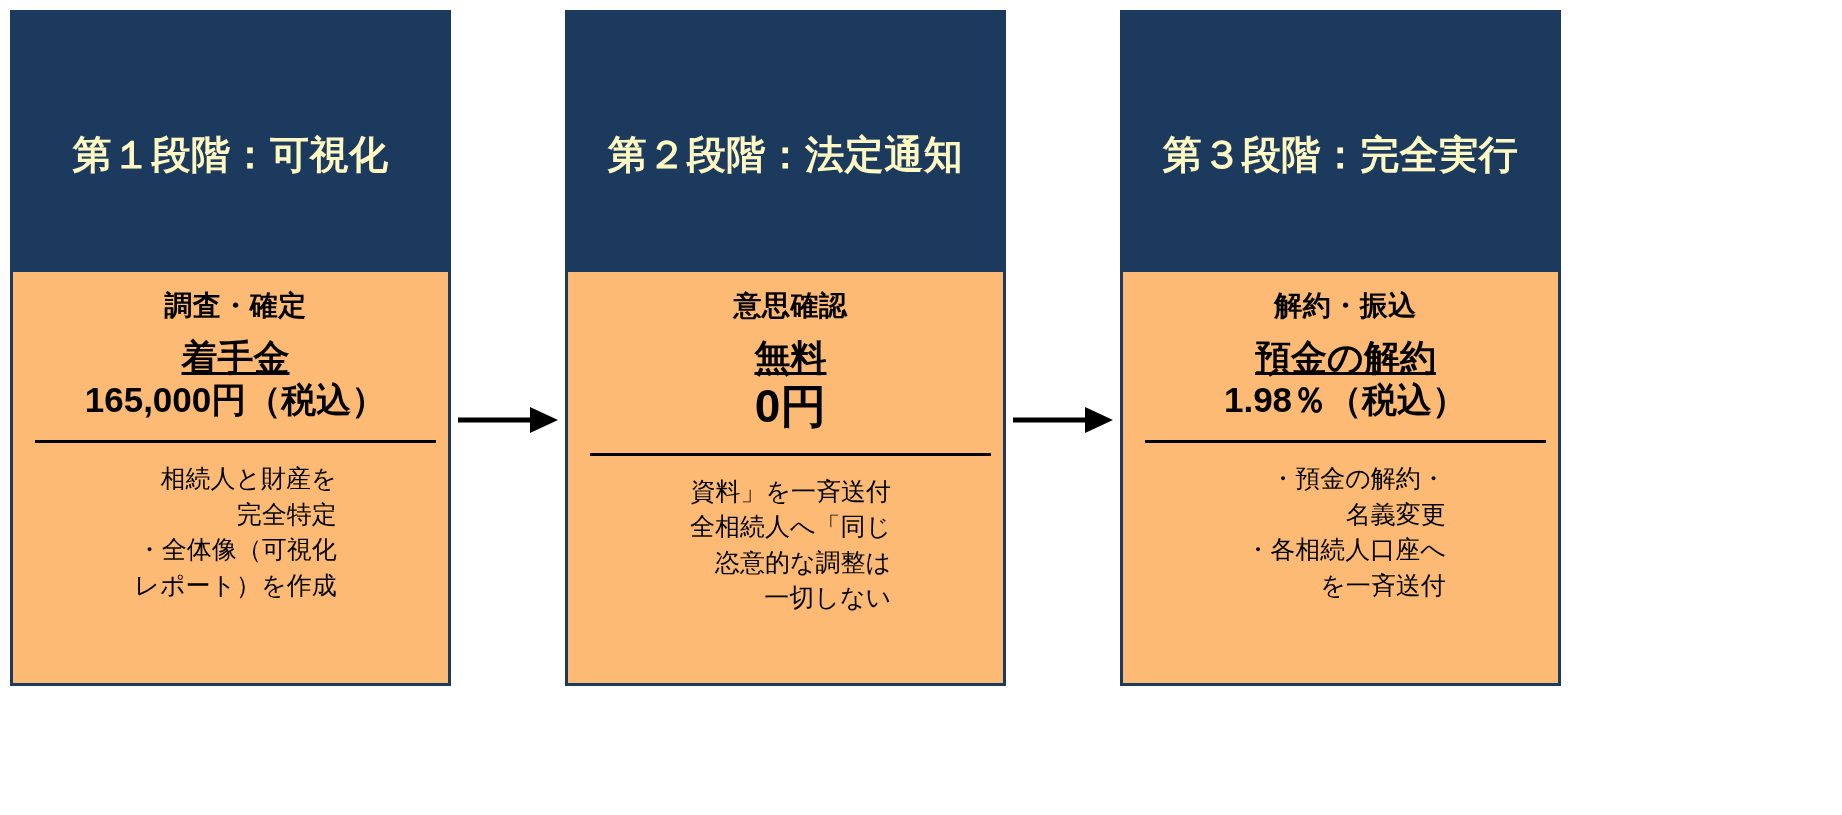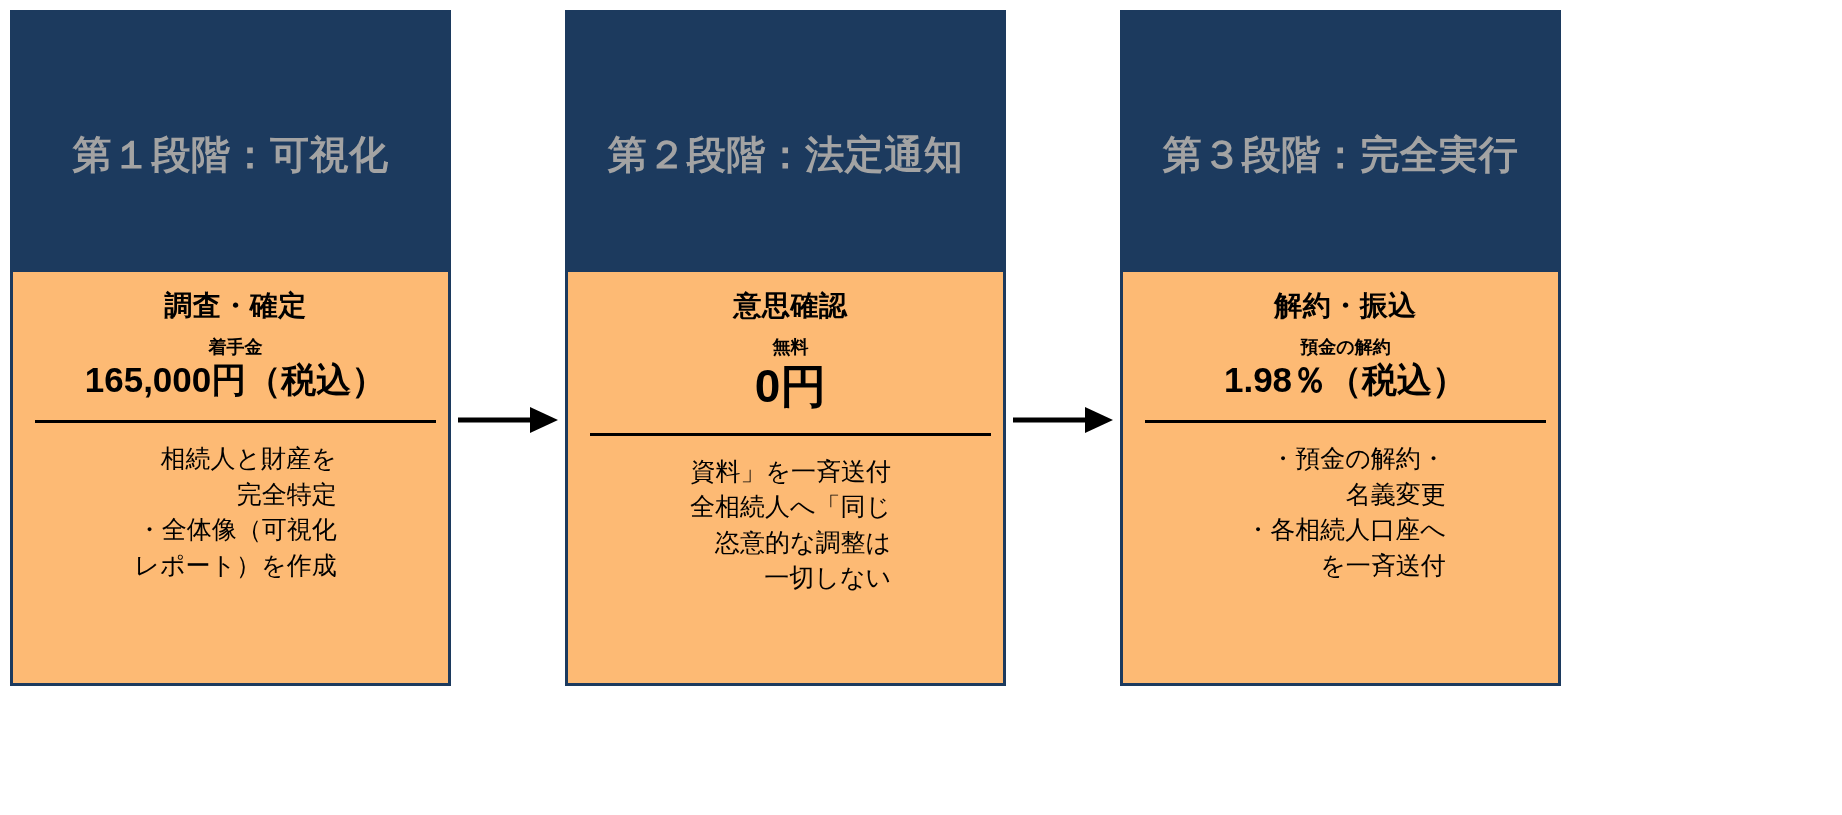--- a/index.html
+++ b/index.html
@@ -40,21 +40,21 @@
     height: 262px;
     background: #1C3A5E;
     display: flex;
     align-items: center;
     justify-content: center;
     box-sizing: border-box;
     flex: 0 0 auto;
   }
 
   .stage-header-title {
-    color: #a3a3a3;
+    color: #fef9c3;
     font-size: 39px;
     font-weight: bold;
     letter-spacing: 0.5px;
     white-space: nowrap;
     text-align: center;
     line-height: 1.1;
     margin-top: 28px;
   }
 
   .stage-body {
@@ -72,25 +72,26 @@
   .stage-subtitle {
     font-size: 28px;
     font-weight: bold;
     text-align: center;
     line-height: 1.15;
     margin: 0 0 16px 0;
     letter-spacing: 0.5px;
   }
 
   .fee-label {
-    font-size: 18px;
+    font-size: 36px;
     font-weight: bold;
     text-align: center;
     line-height: 1.1;
     margin: 0 0 2px 0;
+    text-decoration: underline;
   }
 
   .fee-amount {
     font-size: 35px;
     font-weight: bold;
     text-align: center;
     line-height: 1.15;
     white-space: nowrap;
     margin: 0;
   }

